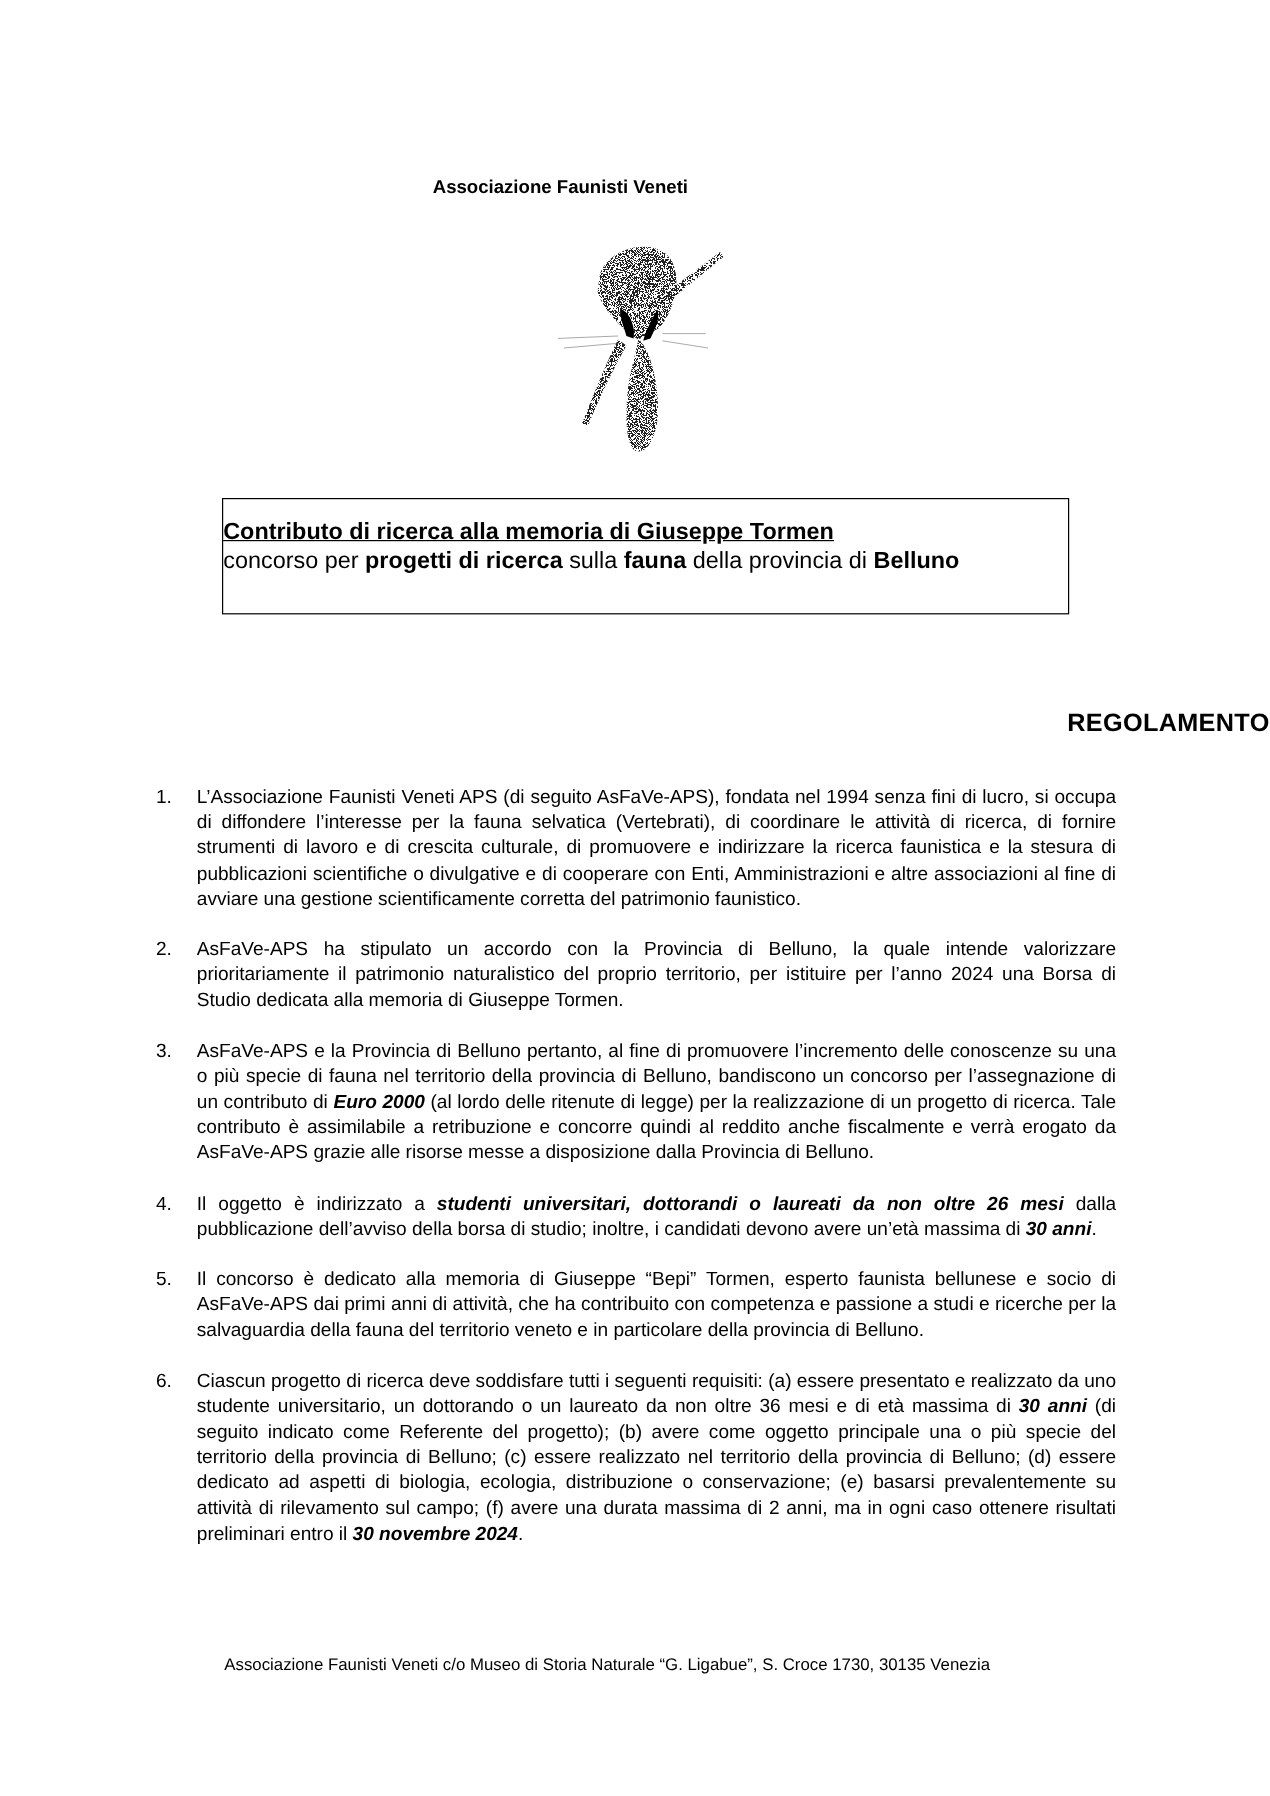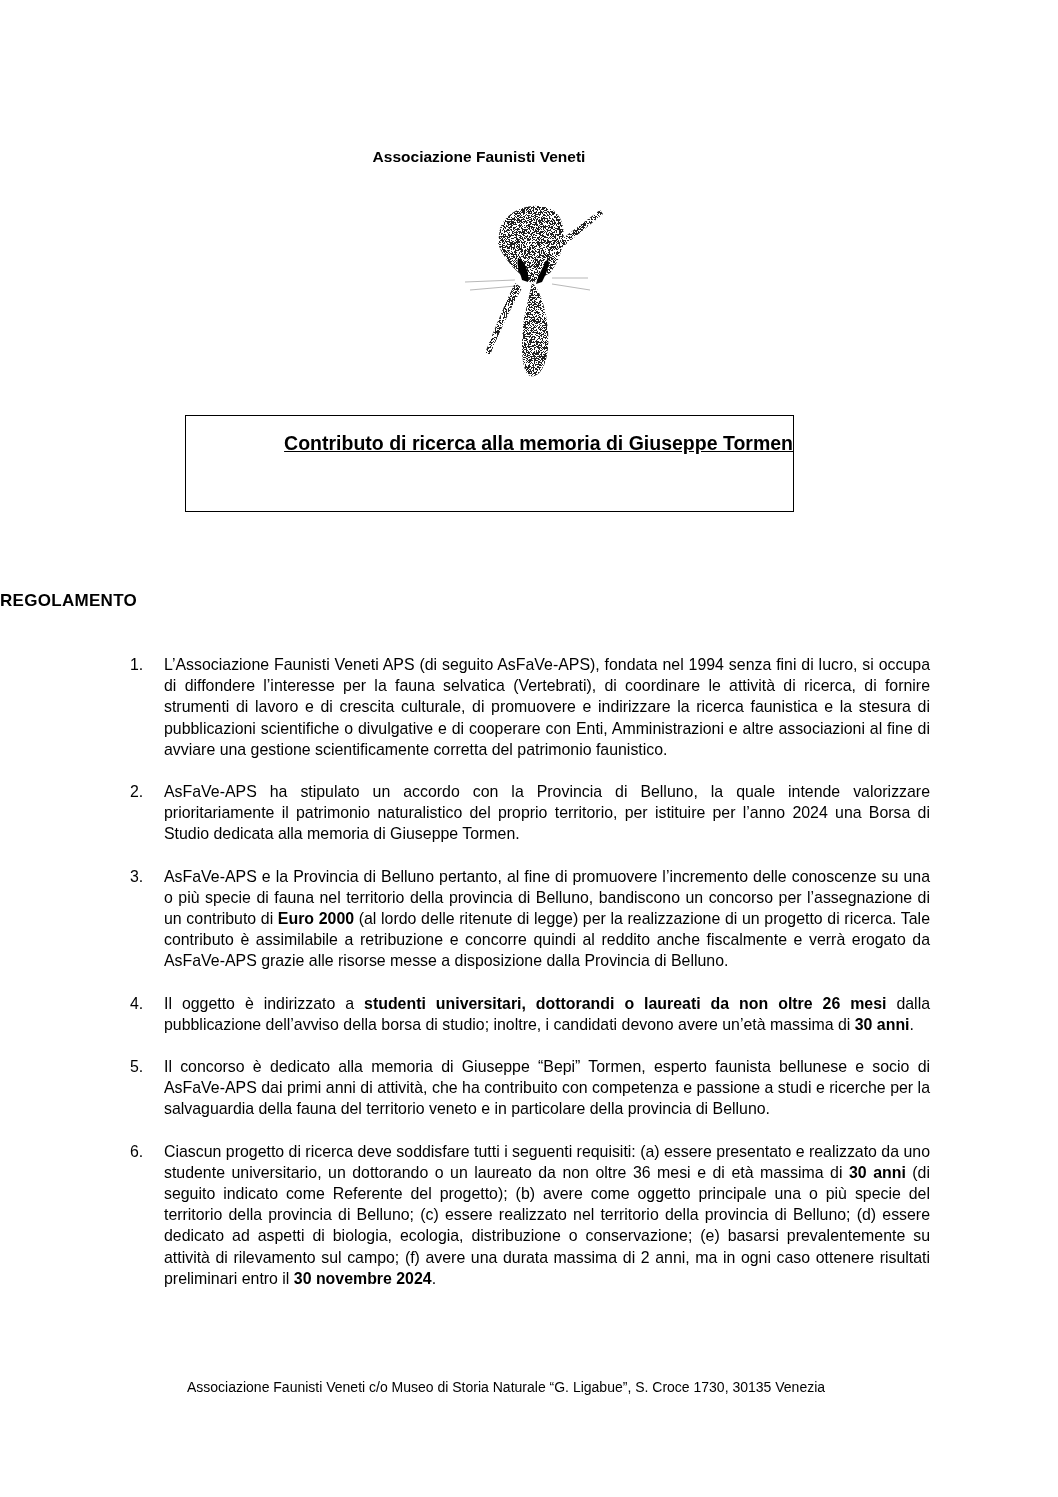--- a/index.html
+++ b/index.html
@@ -1,48 +1,48 @@
 <!DOCTYPE html>
 <html><head>
 <meta charset="utf-8">
 <style>
   html, body { margin: 0; padding: 0; background: #ffffff; }
   body {
     width: 1058px; height: 1497px; position: relative; overflow: hidden;
     font-family: "Liberation Sans", "DejaVu Sans", sans-serif; color: #000;
   }
   .org-title {
-    position: absolute; top: 148px; left: 16px; width: 926px; text-align: center;
+    position: absolute; top: 148px; left: 4px; width: 926px; text-align: center;
     font-weight: bold; font-size: 15.5px;
   }
   .logo {
     position: absolute; top: 188px; left: 440px; width: 190px; height: 195px;
   }
   .title-box {
-    position: absolute; top: 415px; left: 185px; width: 609px; height: 97px;
-    border: 1.5px solid #000; box-sizing: border-box; text-align: right;
+    position: absolute; top: 415px; left: 185px; width: 706px; height: 97px;
+    border: 1.5px solid #000; box-sizing: border-box; text-align: left;
   }
   .title-box .l1 {
     margin-top: 15px; font-size: 19.5px; font-weight: bold; text-decoration: underline;
     line-height: 24px;
   }
   .title-box .l2, .title-box .l3 { font-size: 19.5px; line-height: 24px; }
   .title-box b { font-weight: bold; }
   .section-title {
-    position: absolute; top: 591px; left: 0; width: 1058px; text-align: left;
-    font-weight: bold; font-size: 17px; letter-spacing: 0.3px;
+    position: absolute; top: 591px; left: 0; width: 1058px; text-align: right;
+    font-weight: bold; font-size: 21px; letter-spacing: 0.3px;
   }
   .rules {
     position: absolute; top: 654px; left: 130px; width: 800px;
     font-size: 15.9px; line-height: 21.2px;
   }
   .rule { display: flex; margin-bottom: 21px; }
   .rule .num { width: 34px; flex: none; }
   .rule .txt { flex: 1; text-align: justify; }
-  .rule b { font-weight: bold; }
+  .rule b { font-weight: bold; font-style: italic; }
   .footer {
     position: absolute; top: 1378px; left: 0; width: 1012px; text-align: center;
     font-size: 14px; line-height: 18px;
   }
   .footer i { font-style: italic; }
 </style>
 </head>
 <body>
 
 <div class="org-title">Associazione Faunisti Veneti</div>
@@ -77,20 +77,23 @@
     </g>
     <g fill="#000">
       <path d="M78 70 C 84 72, 90 84, 88 94 L 82 92 C 80 84, 76 78, 78 70 Z"></path>
       <path d="M108 70 C 104 76, 98 88, 96 96 L 102 94 C 106 86, 110 78, 108 70 Z"></path>
     </g>
   </svg>
 </div>
 
 <div class="title-box">
   <div class="l1">Contributo di ricerca alla memoria di Giuseppe Tormen</div>
+  <div class="l2">
+    <span>concorso per </span><b>progetti di ricerca</b><span> sulla </span><b>fauna</b><span> della provincia di </span><b>Belluno</b>
+  </div>
 </div>
 
 <div class="section-title">REGOLAMENTO</div>
 
 <div class="rules" id="rules">
     <div class="rule">
       <div class="num">1.</div>
       <div class="txt"><span>L’Associazione Faunisti Veneti APS (di seguito AsFaVe-APS), fondata nel 1994 senza fini di lucro,  si occupa di diffondere l’interesse per la fauna selvatica (Vertebrati), di coordinare le attività di ricerca, di fornire strumenti di lavoro e di crescita culturale, di promuovere e indirizzare la ricerca faunistica e la stesura di pubblicazioni scientifiche o divulgative e di cooperare con Enti, Amministrazioni e altre associazioni al fine di avviare una gestione scientificamente corretta del patrimonio faunistico.</span></div>
     </div>
     <div class="rule">

